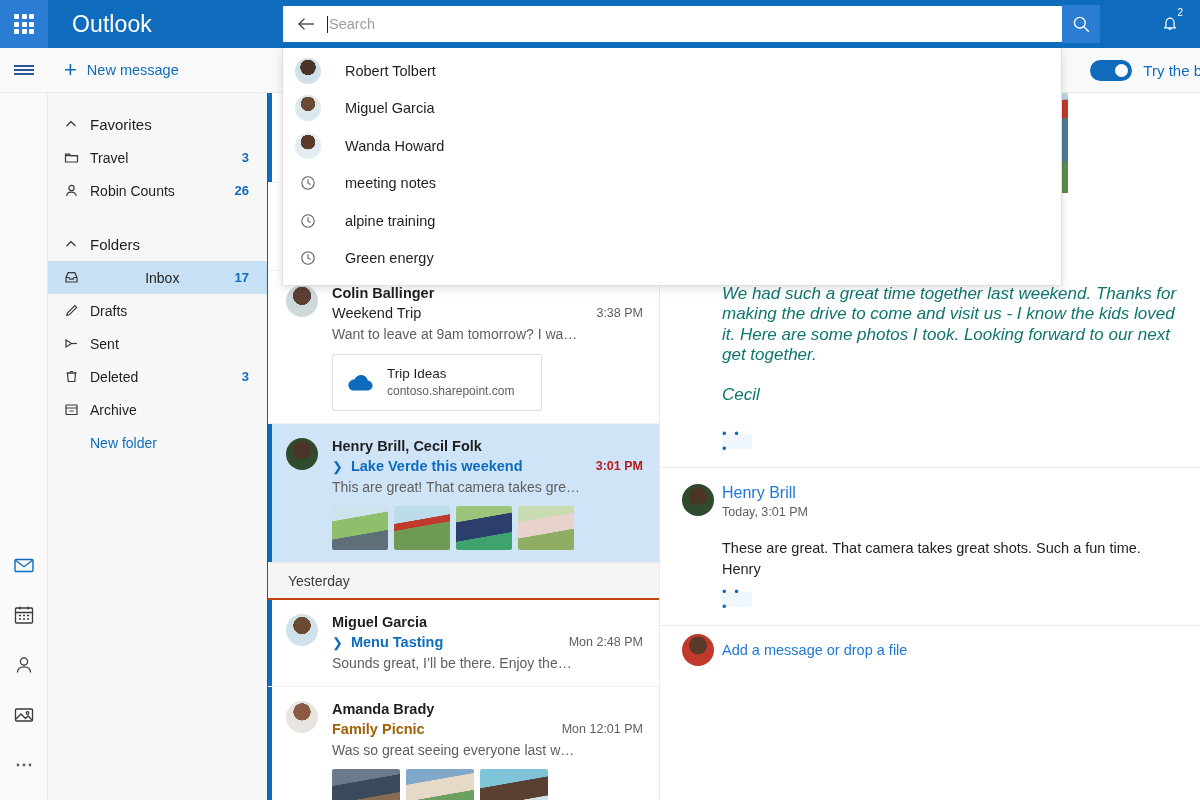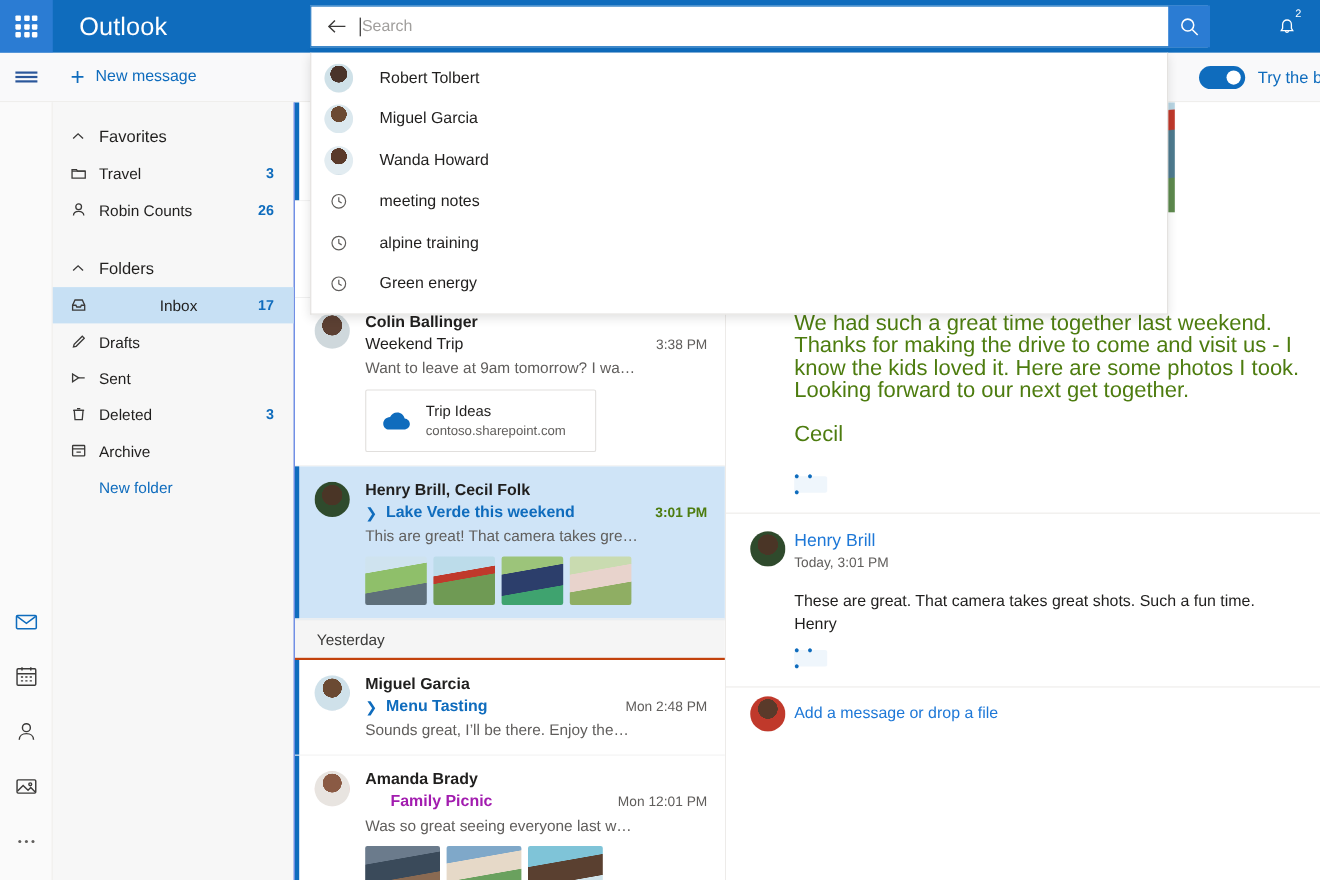--- a/index.html
+++ b/index.html
@@ -153,24 +153,24 @@
   .msg.selected::before { content:""; position:absolute; left:0; top:0; bottom:0; width:4px; background:#0f6cbd; }
   .msg-av {
     position: absolute; left: 18px; top: 14px; width: 32px; height: 32px;
     border-radius: 50%; background-size: cover; background-position: center;
   }
   .msg-body { margin-left: 44px; }
   .msg-from { font-size: 14.5px; font-weight: 700; color: #201f1e; line-height: 20px; }
   .msg-line2 { display: flex; align-items: flex-end; line-height: 21px; }
   .msg-subj { font-size: 14.5px; color: #201f1e; flex: 1; }
   .msg-subj.link { color: #0f6cbd; font-weight: 700; }
-  .msg-subj.bluebold { color: #a21caf; font-weight: 700; margin-left: 23px; }
+  .msg-subj.bluebold { color: #a16207; font-weight: 700; }
   .msg-chev { color: #0f6cbd; margin-right: 8px; font-size: 13px; }
   .msg-time { font-size: 12.5px; color: #605e5c; white-space: nowrap; padding-left: 8px; }
-  .msg-time.sel { color: #4d7c0f; font-weight: 700; }
+  .msg-time.sel { color: #b91c1c; font-weight: 700; }
   .msg-prev { font-size: 14px; color: #605e5c; line-height: 21px; white-space: nowrap; overflow: hidden; }
   .msg-thumbs { display: flex; gap: 6px; margin-top: 8px; }
   .thumb { width: 56px; height: 44px; border-radius: 2px; background-size: cover; background-position: center; }
   .thumb.wide { width: 68px; }
   .card {
     margin-top: 9px; border: 1px solid #e1dfdd; border-radius: 2px;
     display: flex; align-items: center; padding: 10px 12px; background: #fff; max-width: 210px;
   }
   .card-txt { margin-left: 14px; }
   .card-t { font-size: 13.5px; color: #201f1e; line-height: 18px; }
@@ -185,21 +185,21 @@
     position: absolute; top: 93px; left: 660px; width: 540px; height: 707px;
     background: #fff; overflow: hidden;
   }
   .rd-photos { display: flex; gap: 10px; padding: 0 0 0 62px; margin-top: 0; }
   .rd-photo { width: 168px; height: 100px; background-size: cover; background-position: center; }
   .rd-attach {
     display: flex; align-items: center; padding: 14px 0 0 62px;
     font-size: 13.5px; color: #444; cursor: pointer;
   }
   .rd-attach .cd { margin-right: 10px; color: #605e5c; }
-  .rd-text { padding: 22px 8px 0 62px; font-size: 20px; line-height: 20.5px; color: #4d7c0f; }
+  .rd-text { padding: 22px 8px 0 62px; font-size: 17px; line-height: 20.5px; color: #0f766e; font-style: italic; }
   .rd-text p { margin-bottom: 19px; }
   .dots {
     display: inline-flex; align-items: center; justify-content: center;
     width: 30px; height: 15px; background: #eff6fc; border-radius: 2px;
     color: #0f6cbd; font-size: 13px; letter-spacing: 2px; cursor: pointer;
     margin-left: 62px; margin-top: 0px;
   }
   .rd-sep { border-top: 1px solid #edebe9; margin-top: 18px; }
   .rd-msg { padding: 14px 8px 0 0; position: relative; }
   .rd-av {

